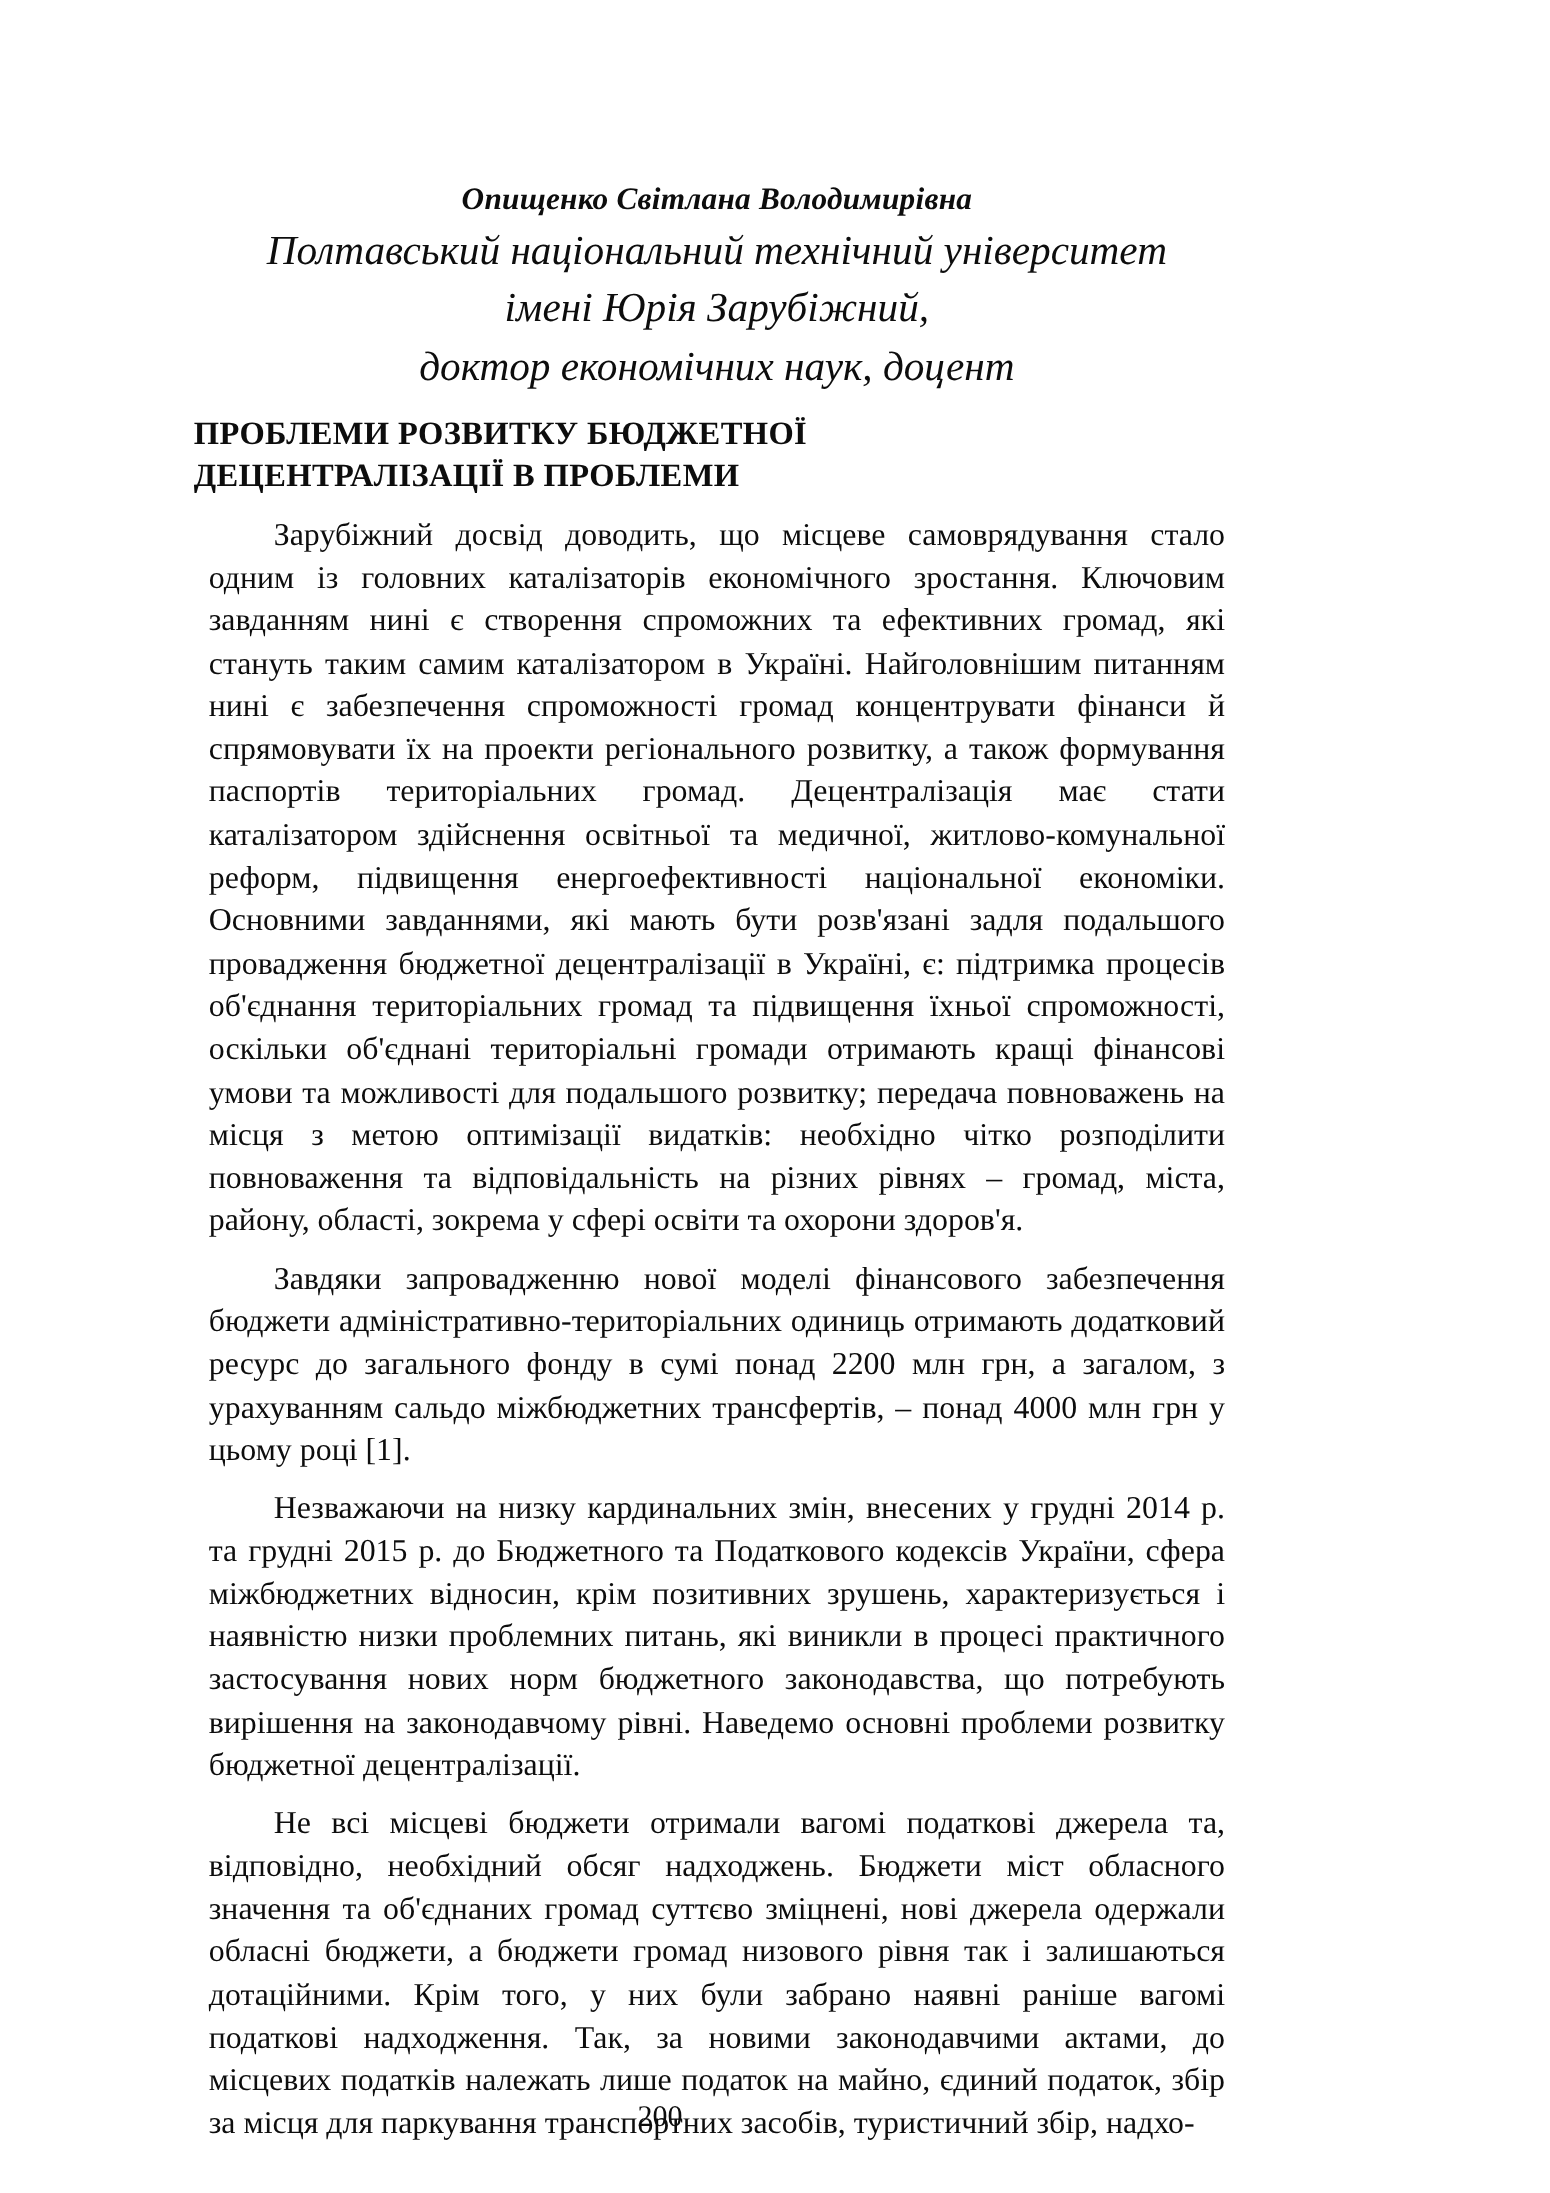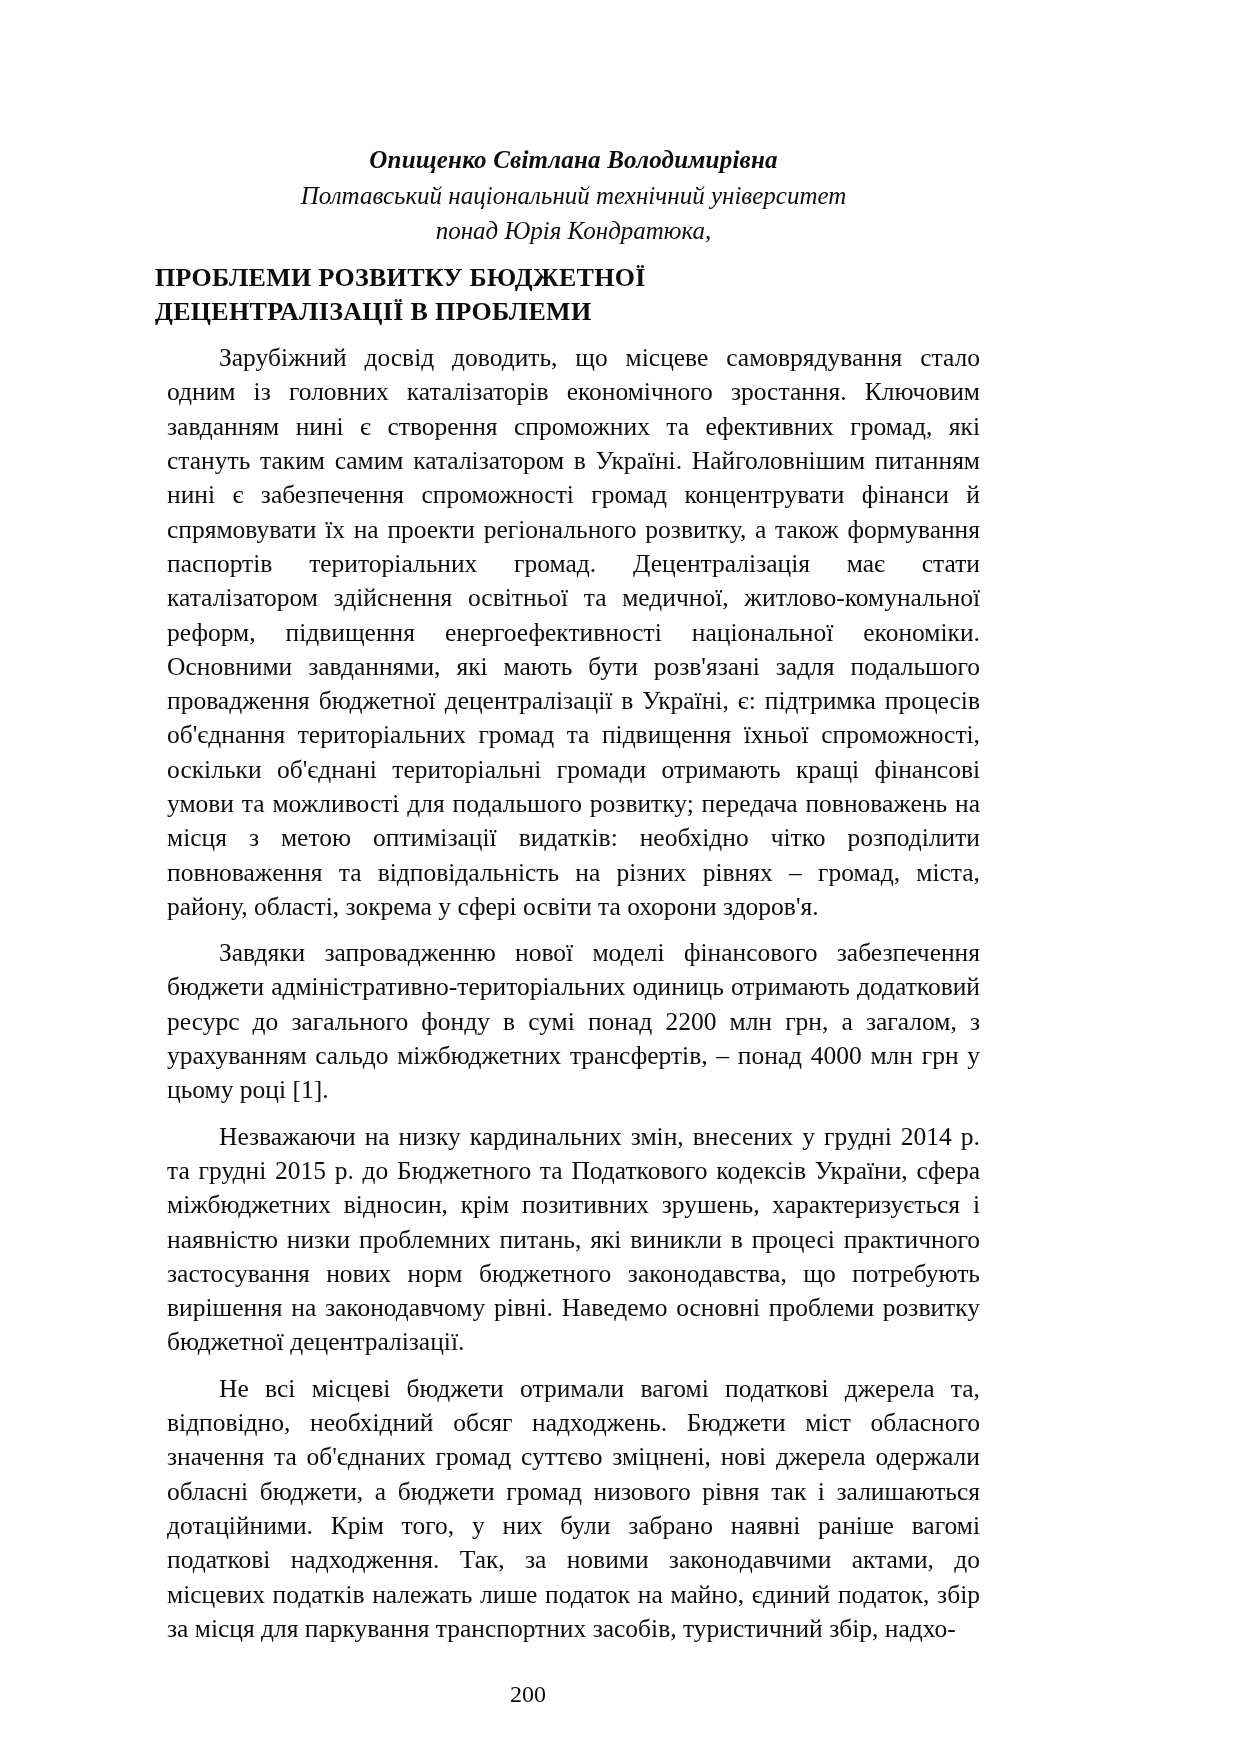--- a/index.html
+++ b/index.html
@@ -30,21 +30,21 @@
     line-height: 1.42;
   }
   .author-name {
     font-weight: bold;
     font-style: italic;
     font-size: 25px;
     letter-spacing: 0.2px;
   }
   .affiliation-line {
     font-style: italic;
-    font-size: 25px;
+    font-size: 33px;
   }
   .title-block {
     text-align: left;
     font-weight: bold;
     font-size: 26px;
     line-height: 1.32;
     margin-top: 12px;
     letter-spacing: 0.3px;
   }
   .body-text {
@@ -70,21 +70,22 @@
   }
 </style>
 </head>
 <body>
 
 <div class="page">
 
   <div class="author-block">
     <div class="author-name">Опищенко Світлана Володимирівна</div>
     <div class="affiliation-line">Полтавський національний технічний університет</div>
-    <div class="affiliation-line">понад Юрія Кондратюка,</div>
+    <div class="affiliation-line">імені Юрія Зарубіжний,</div>
+    <div class="affiliation-line">доктор економічних наук, доцент</div>
   </div>
 
   <div class="title-block">
     <div>ПРОБЛЕМИ РОЗВИТКУ БЮДЖЕТНОЇ</div>
     <div>ДЕЦЕНТРАЛІЗАЦІЇ В ПРОБЛЕМИ</div>
   </div>
 
   <div class="body-text">
     <p>Зарубіжний досвід доводить, що місцеве самоврядування стало одним із головних каталізаторів економічного зростання. Ключовим завданням нині є створення спроможних та ефективних громад, які стануть таким самим каталізатором в Україні. Найголовнішим питанням нині є забезпечення спроможності громад концентрувати фінанси й спрямовувати їх на проекти регіонального розвитку, а також формування паспортів територіальних громад. Децентралізація має стати каталізатором здійснення освітньої та медичної, житлово-комунальної реформ, підвищення енергоефективності національної економіки. Основними завданнями, які мають бути розв'язані задля подальшого провадження бюджетної децентралізації в Україні, є: підтримка процесів об'єднання територіальних громад та підвищення їхньої спроможності, оскільки об'єднані територіальні громади отримають кращі фінансові умови та можливості для подальшого розвитку; передача повноважень на місця з метою оптимізації видатків: необхідно чітко розподілити повноваження та відповідальність на різних рівнях – громад, міста, району, області, зокрема у сфері освіти та охорони здоров'я.</p>
     <p>Завдяки запровадженню нової моделі фінансового забезпечення бюджети адміністративно-територіальних одиниць отримають додатковий ресурс до загального фонду в сумі понад 2200 млн грн, а загалом, з урахуванням сальдо міжбюджетних трансфертів, – понад 4000 млн грн у цьому році [1].</p>

